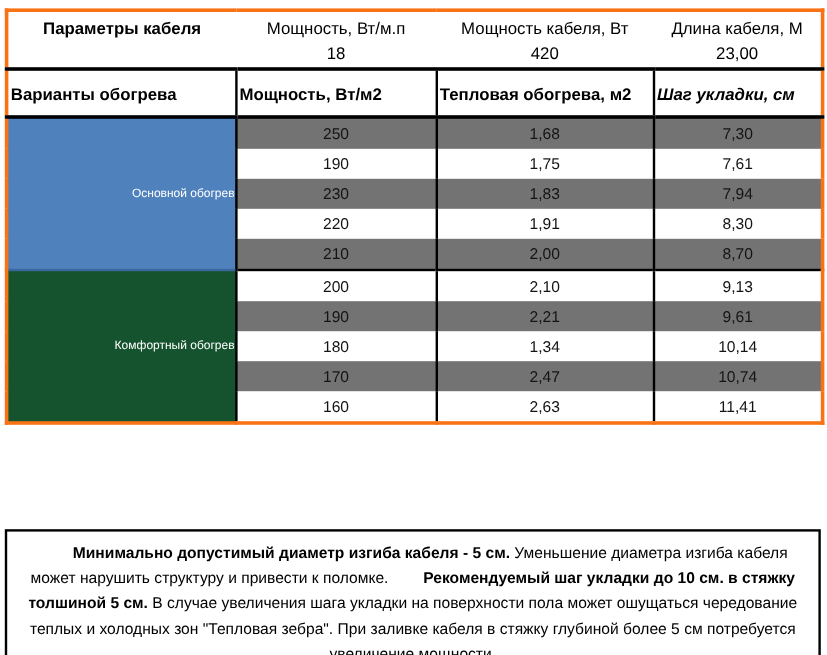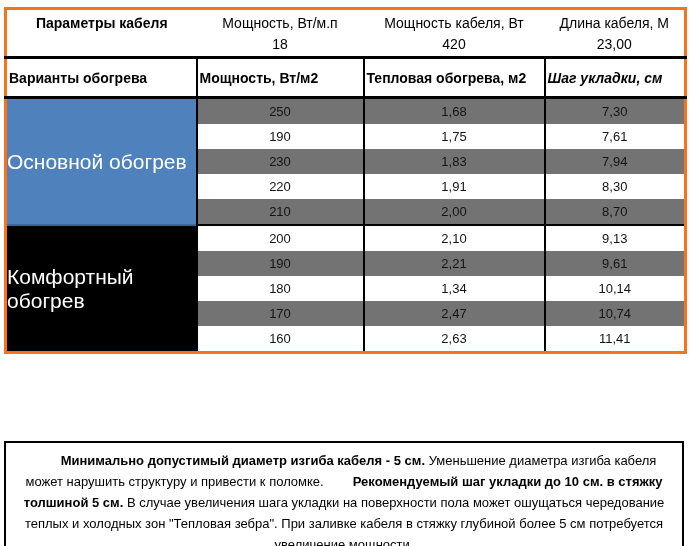--- a/index.html
+++ b/index.html
@@ -33,24 +33,24 @@
   
   tr.data td.val {
     border-left:2px solid #000; border-right:2px solid #000;
     text-align:center; font-size:13px; height:25px; padding:0; color:#141414;
   }
   tr.data td.val.last { border-right:none; }
   tr.band td.val { background:#737373;margin-top:48px; }
   tr.gstart td.val { border-top:2px solid #000; }
 
   td.group {
-    color:#ffffff; font-size:21px; text-align:left; vertical-align:middle; padding:0;
+    color:#ffffff; font-size:10px; text-align:right; vertical-align:middle; padding:0;
   }
   .g-primary { background:#4f81bd; }
-  .g-comfort { background:#000000; border-top:2px solid #3a689f; }
+  .g-comfort { background:#14532d; border-top:2px solid #3a689f; }
 
   
   .note {
     margin-top:87px; width:680px; box-sizing:border-box;
     border:2px solid #000; background:#fff;
     padding:7px 10px 8px 10px; text-align:center;
     font-size:13px; line-height:1.62;
   }
   .seg-bold { font-weight:bold;padding-left:29px; }
 </style>

